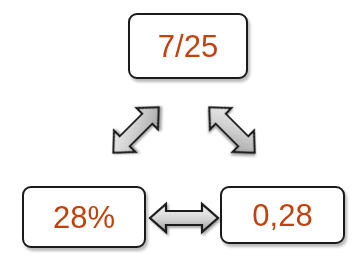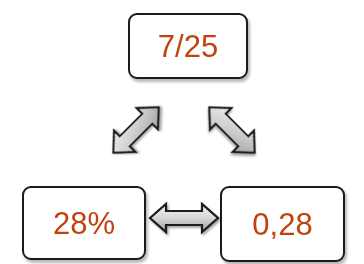--- a/index.html
+++ b/index.html
@@ -45,27 +45,27 @@
   #box-fraction {
     left: 128px;
     top: 13px;
     width: 120px;
     height: 66px;
   }
   #box-percent {
     left: 22px;
     top: 186px;
     width: 124px;
-    height: 74px;
+    height: 62px;
   }
   #box-decimal {
     left: 220px;
     top: 186px;
     width: 125px;
-    height: 76px;
+    height: 58px;
   }
 
   
   .arrow {
     position: absolute;
   }
   #arrow-left-diag {
     left: 100px;
     top: 90px;
     width: 72px;

